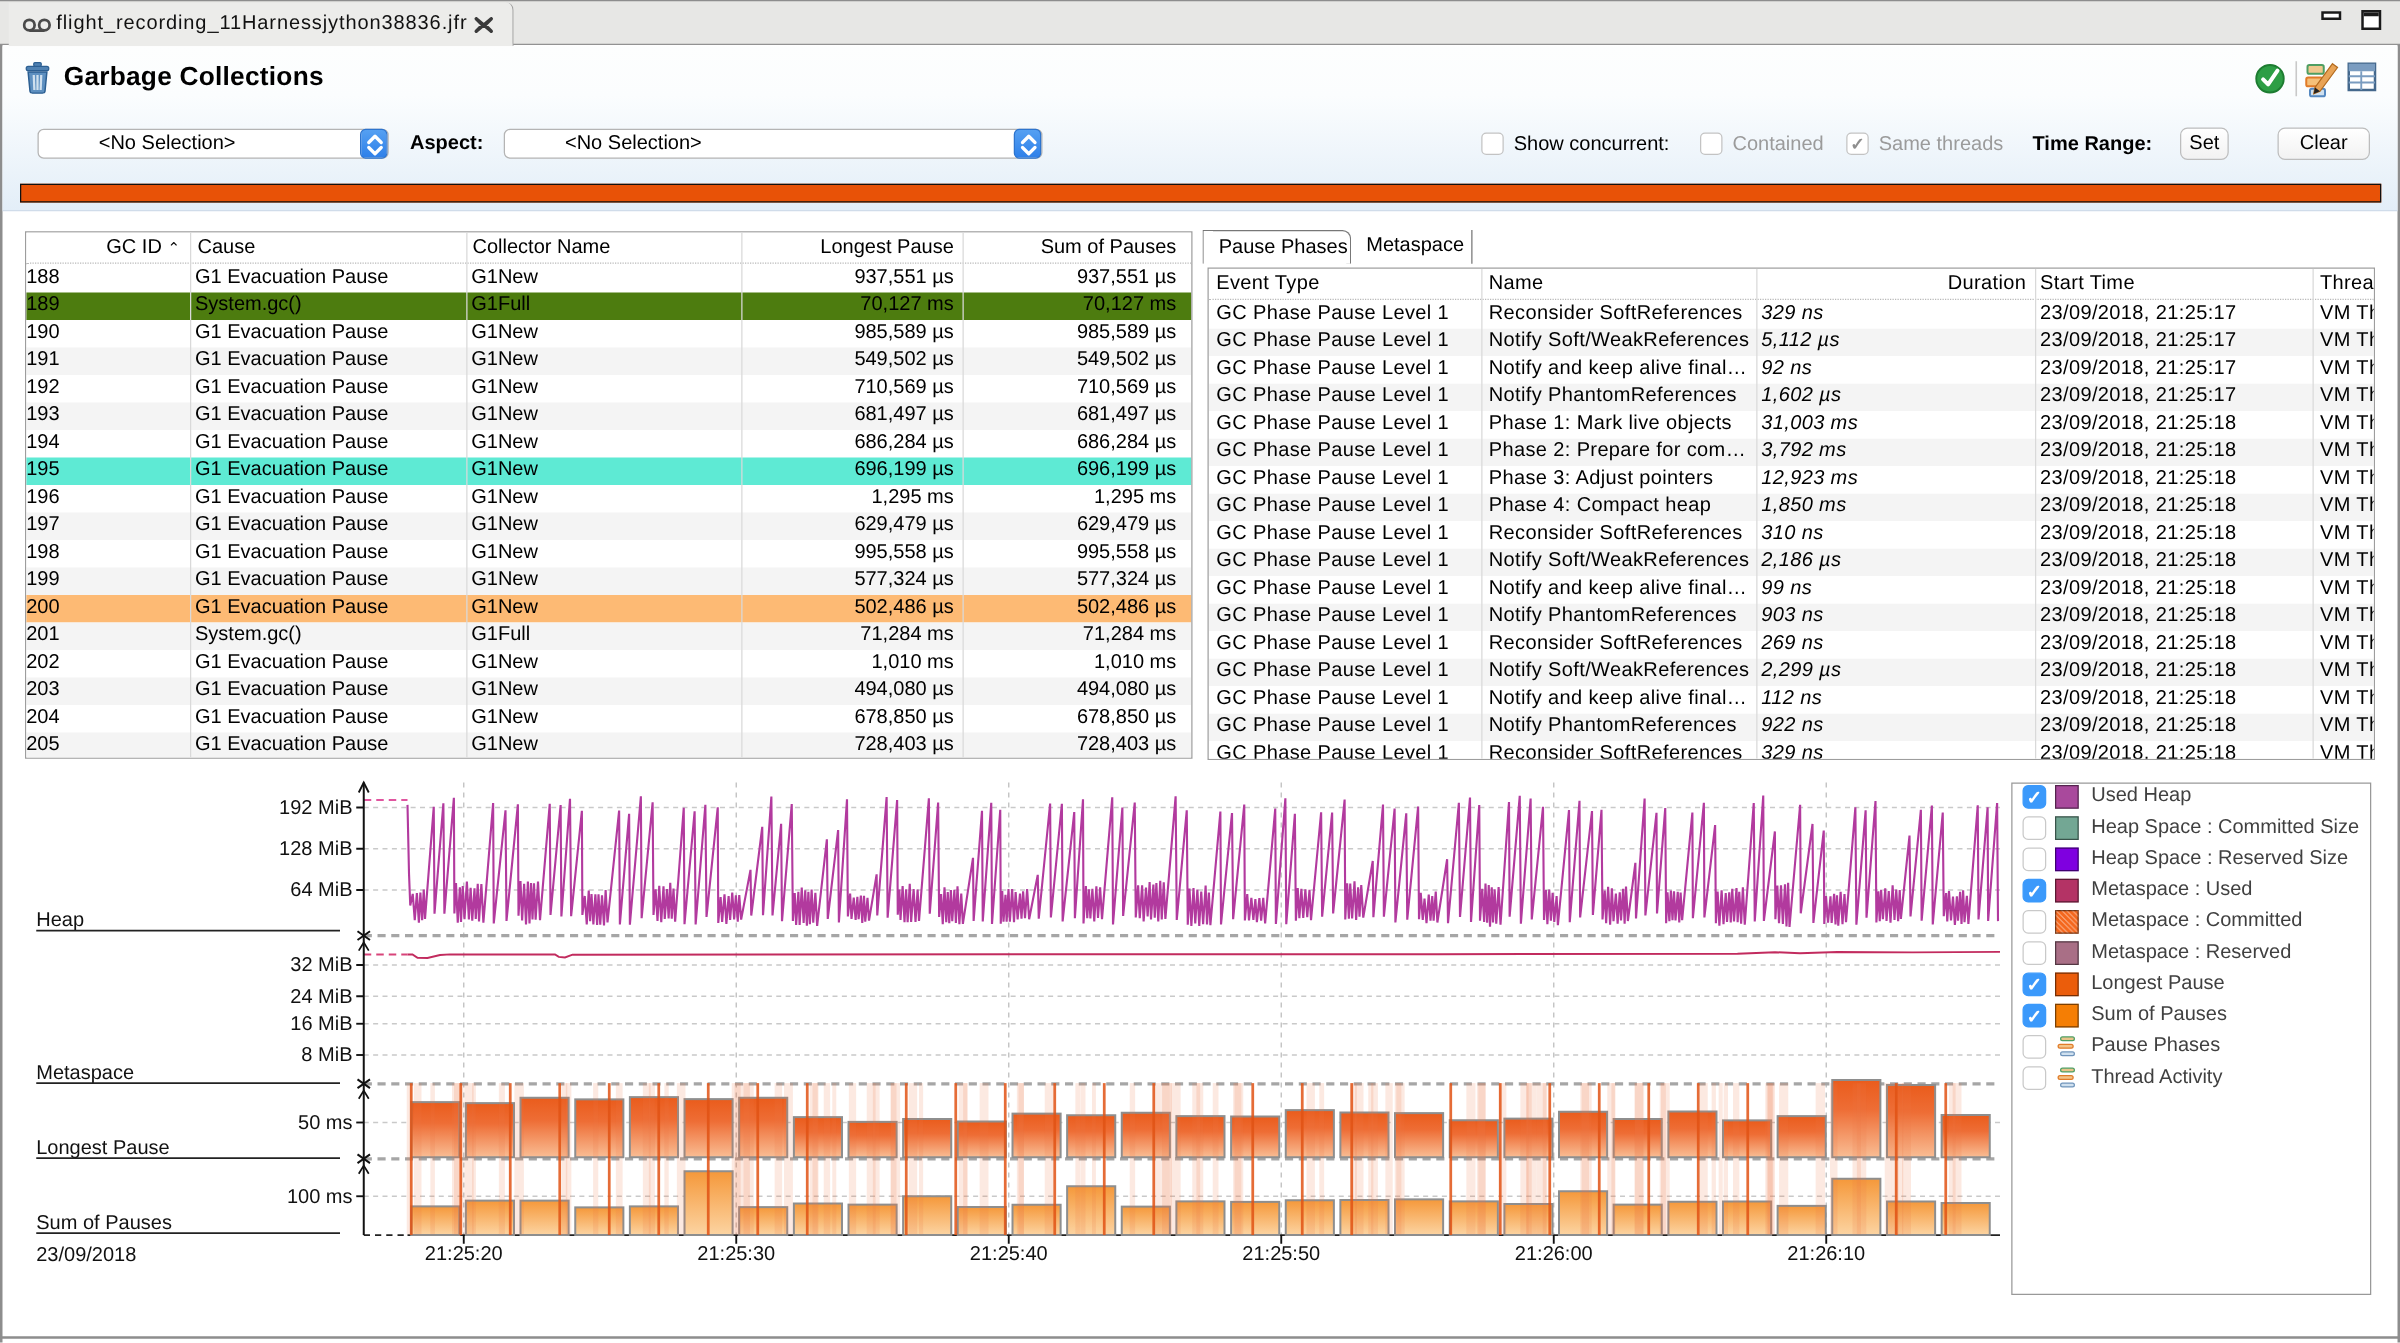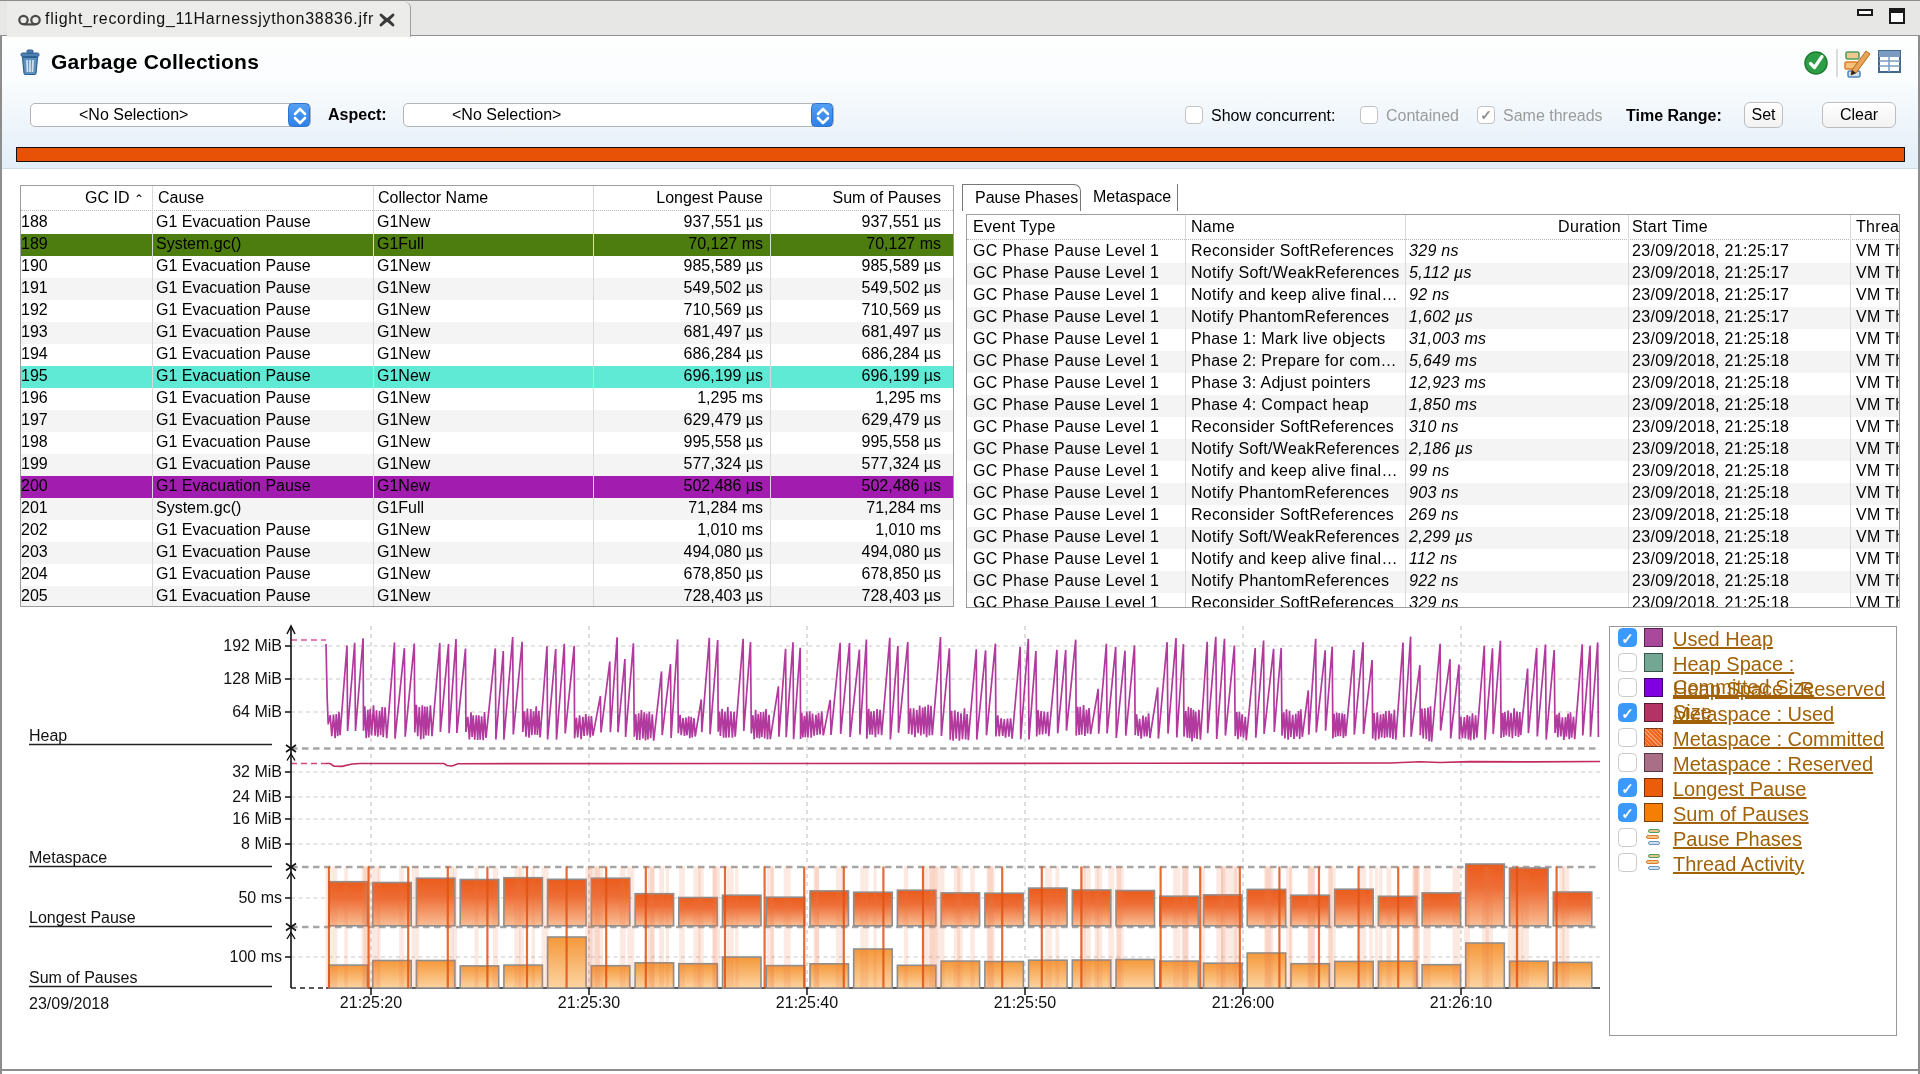--- a/index.html
+++ b/index.html
@@ -58,21 +58,21 @@
 .d4 { left:889px; width:60px; }
 
 #chart { position:absolute; left:0; top:615px; width:1920px; height:459px; }
 
 #legend { position:absolute; left:1609px; top:626px; width:288px; height:410px; background:#fff; border:1px solid #999; }
 .litem { position:absolute; left:0; width:100%; height:25px; }
 .cb { position:absolute; left:8px; top:3px; width:19px; height:19px; border-radius:4.5px; background:#fff; border:1.5px solid #c9c9c9; }
 .cb.on { background:#3b99fb; border-color:#3b99fb; color:#fff; font-size:15px; font-weight:bold; text-align:center; line-height:19px; }
 .sw { position:absolute; left:34px; top:3px; width:19px; height:19px; border:1px solid rgba(0,0,0,0.5); }
 .mini { position:absolute; left:36px; top:3px; width:17px; height:19px; }
-.ltx { position:absolute; left:63px; top:3px; font-size:20px; color:#a16207;text-decoration:underline; }
+.ltx { position:absolute; left:63px; top:3px; font-size:16px; color:#404040; }
 #botline { position:absolute; left:0px; top:1069px; width:1920px; height:2px; background:#8d8d8d; }
 </style></head>
 <body>
 <div id="win"></div>
 <div id="strip">
   <div id="tab">
     <svg class="ticon" width="24" height="16" viewBox="0 0 24 16">
       <circle cx="5.5" cy="8" r="4.2" fill="none" stroke="#4a4a4a" stroke-width="2.2"></circle>
       <circle cx="17.5" cy="8" r="4.2" fill="none" stroke="#4a4a4a" stroke-width="2.2"></circle>
       <line x1="5.5" y1="12.4" x2="17.5" y2="12.4" stroke="#4a4a4a" stroke-width="2.2"></line>
@@ -231,21 +231,21 @@
       <div class="c3">995,558 µs</div>
       <div class="c4">995,558 µs</div>
     </div>
 <div class="trow" style="top:268px;background:#f4f4f4">
       <div class="c0">199</div>
       <div class="c1">G1 Evacuation Pause</div>
       <div class="c2">G1New</div>
       <div class="c3">577,324 µs</div>
       <div class="c4">577,324 µs</div>
     </div>
-<div class="trow" style="top:290px;background:#a21caf">
+<div class="trow" style="top:290px;background:#fdba74">
       <div class="c0">200</div>
       <div class="c1">G1 Evacuation Pause</div>
       <div class="c2">G1New</div>
       <div class="c3">502,486 µs</div>
       <div class="c4">502,486 µs</div>
     </div>
 <div class="trow" style="top:312px;background:#f4f4f4">
       <div class="c0">201</div>
       <div class="c1">System.gc()</div>
       <div class="c2">G1Full</div>
@@ -333,21 +333,21 @@
 <div class="rrow" style="top:114px;background:#ffffff">
       <div class="d0">GC Phase Pause Level 1</div>
       <div class="d1">Phase 1: Mark live objects</div>
       <div class="d2">31,003 ms</div>
       <div class="d3">23/09/2018, 21:25:18</div>
       <div class="d4">VM Thread</div>
     </div>
 <div class="rrow" style="top:136px;background:#f4f4f4">
       <div class="d0">GC Phase Pause Level 1</div>
       <div class="d1">Phase 2: Prepare for com…</div>
-      <div class="d2">5,649 ms</div>
+      <div class="d2">3,792 ms</div>
       <div class="d3">23/09/2018, 21:25:18</div>
       <div class="d4">VM Thread</div>
     </div>
 <div class="rrow" style="top:158px;background:#ffffff">
       <div class="d0">GC Phase Pause Level 1</div>
       <div class="d1">Phase 3: Adjust pointers</div>
       <div class="d2">12,923 ms</div>
       <div class="d3">23/09/2018, 21:25:18</div>
       <div class="d4">VM Thread</div>
     </div>

